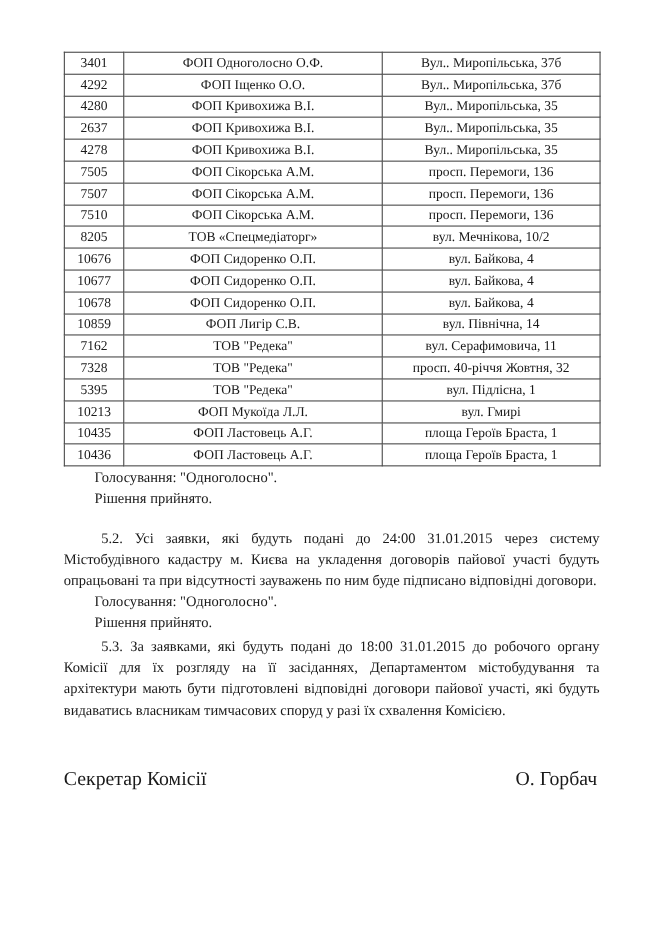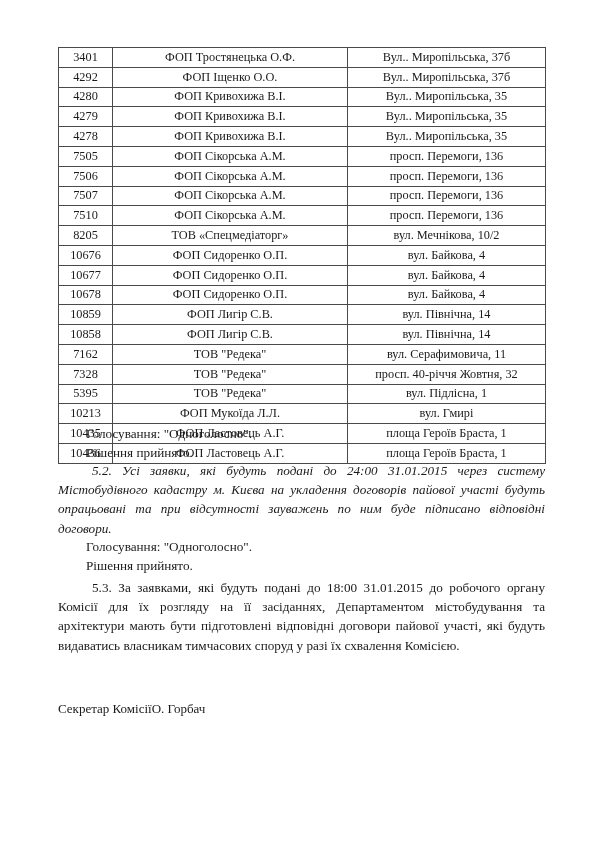--- a/index.html
+++ b/index.html
@@ -65,88 +65,83 @@
     margin: 0;
   }
   .indent-line {
     text-indent: 28px;
   }
   .para {
     text-indent: 34px;
   }
 
   .vote-block-1 { top: 424px; }
-  .para-52      { top: 461px; font-style: italic; }
+  .para-52      { top: 480px; }
   .vote-block-2 { top: 537px; }
   .para-53      { top: 578px; }
 
   
   .signature {
     position: absolute;
     left: 58px;
     top: 700px;
     width: 487px;
     display: flex;
-    justify-content: flex-start;
+    justify-content: space-between;
     align-items: baseline;
-    font-size: 13px;
+    font-size: 18px;
     line-height: 17px;
   }
   .signature .sig-right {
     padding-right: 2px;
   }
 </style>
 </head>
 <body>
 
 <div class="page">
 
   <table class="registry-table">
     <colgroup>
       <col class="col-id">
       <col class="col-name">
       <col class="col-addr">
     </colgroup>
     <tbody>
         <tr>
           <td>3401</td>
-          <td>ФОП Тростянецька О.Ф.</td>
+          <td>ФОП Одноголосно О.Ф.</td>
           <td>Вул.. Миропільська, 37б</td>
         </tr>
         <tr>
           <td>4292</td>
           <td>ФОП Іщенко О.О.</td>
           <td>Вул.. Миропільська, 37б</td>
         </tr>
         <tr>
           <td>4280</td>
           <td>ФОП Кривохижа В.І.</td>
           <td>Вул.. Миропільська, 35</td>
         </tr>
         <tr>
-          <td>4279</td>
+          <td>2637</td>
           <td>ФОП Кривохижа В.І.</td>
           <td>Вул.. Миропільська, 35</td>
         </tr>
         <tr>
           <td>4278</td>
           <td>ФОП Кривохижа В.І.</td>
           <td>Вул.. Миропільська, 35</td>
         </tr>
         <tr>
           <td>7505</td>
           <td>ФОП Сікорська А.М.</td>
           <td>просп. Перемоги, 136</td>
         </tr>
         <tr>
-          <td>7506</td>
-          <td>ФОП Сікорська А.М.</td>
-          <td>просп. Перемоги, 136</td>
-        </tr>
-        <tr>
           <td>7507</td>
           <td>ФОП Сікорська А.М.</td>
           <td>просп. Перемоги, 136</td>
         </tr>
         <tr>
           <td>7510</td>
           <td>ФОП Сікорська А.М.</td>
           <td>просп. Перемоги, 136</td>
         </tr>
         <tr>
@@ -168,25 +163,20 @@
           <td>10678</td>
           <td>ФОП Сидоренко О.П.</td>
           <td>вул. Байкова, 4</td>
         </tr>
         <tr>
           <td>10859</td>
           <td>ФОП Лигір С.В.</td>
           <td>вул. Північна, 14</td>
         </tr>
         <tr>
-          <td>10858</td>
-          <td>ФОП Лигір С.В.</td>
-          <td>вул. Північна, 14</td>
-        </tr>
-        <tr>
           <td>7162</td>
           <td>ТОВ "Редека"</td>
           <td>вул. Серафимовича, 11</td>
         </tr>
         <tr>
           <td>7328</td>
           <td>ТОВ "Редека"</td>
           <td>просп. 40-річчя Жовтня, 32</td>
         </tr>
         <tr>

